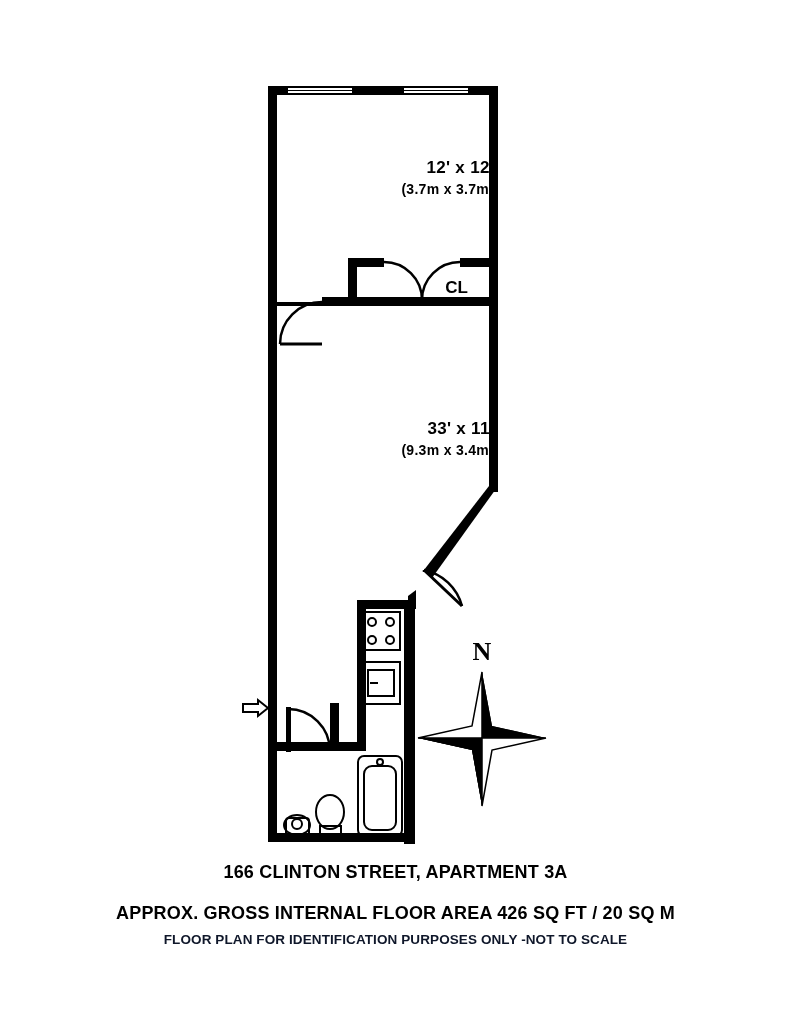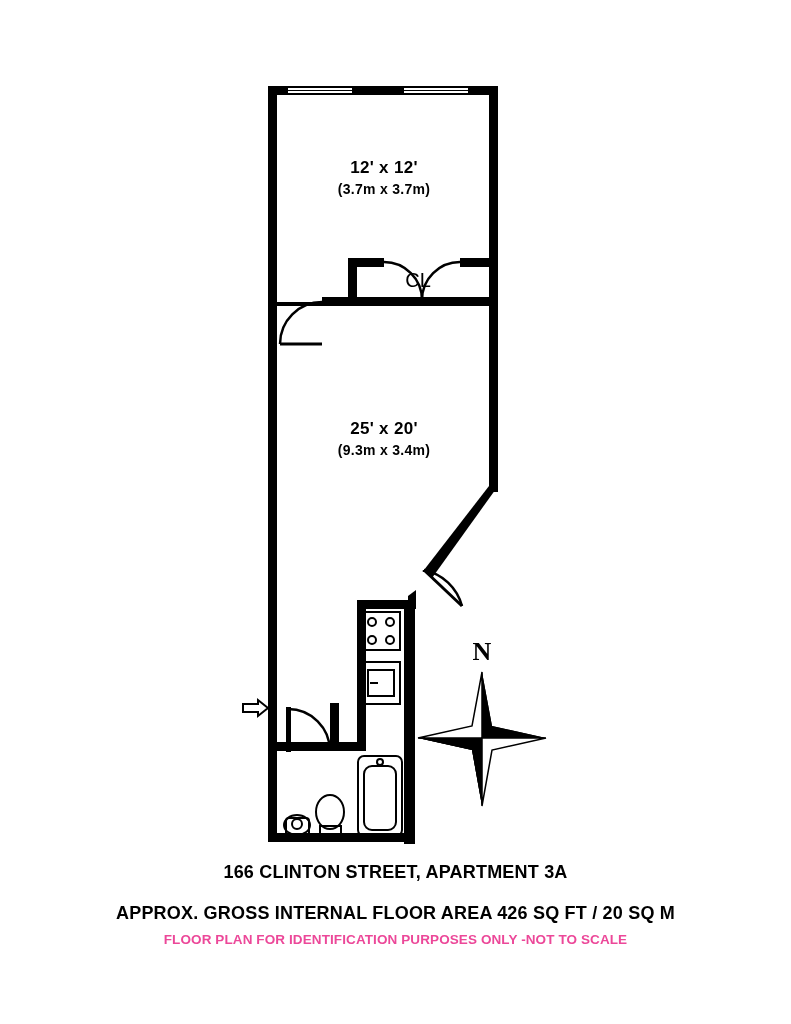--- a/index.html
+++ b/index.html
@@ -23,21 +23,21 @@
   }
   .plan-svg {
     position: absolute;
     left: 0;
     top: 0;
     width: 791px;
     height: 1024px;
   }
   .room-label {
     position: absolute;
-    text-align: center;
+    text-align: right;
     font-weight: bold;
     line-height: 1.35;
     white-space: nowrap;
   }
   .room-label .dim-imp {
     display: block;
     font-size: 17px;
     letter-spacing: 0.3px;
   }
   .room-label .dim-met {
@@ -50,24 +50,24 @@
     top: 157px;
     width: 220px;
   }
   #label-living {
     left: 274px;
     top: 418px;
     width: 220px;
   }
   #label-closet {
     left: 368px;
-    top: 267px;
+    top: 277px;
     width: 100px;
-    font-size: 20px;
-    font-weight: normal;
+    font-size: 17px;
+    font-weight: bold;
   }
   #compass-letter {
     position: absolute;
     left: 447px;
     top: 637px;
     width: 70px;
     text-align: center;
     font-size: 26px;
     font-weight: bold;
     font-family: "Liberation Serif", serif;
@@ -87,21 +87,21 @@
     top: 903px;
     font-size: 18px;
     font-weight: bold;
     letter-spacing: 0.2px;
   }
   #caption-disclaimer {
     top: 932px;
     font-size: 13.5px;
     font-weight: bold;
     letter-spacing: 0.1px;
-    color: #ec4899;
+    color: #0f172a;
   }
 </style>
 </head>
 <body>
 
 <div id="floorplan-root">
 
   <svg class="plan-svg" viewBox="0 0 791 1024" xmlns="http://www.w3.org/2000/svg">
 
     <g fill="#000000">
@@ -204,21 +204,21 @@
       <polygon points="482,806 472,750 418,738 482,738" fill="#000000"></polygon>
     </g>
   </svg>
 
   <div class="room-label" id="label-bedroom">
     <span class="dim-imp">12' x 12'</span>
     <span class="dim-met">(3.7m x 3.7m)</span>
   </div>
 
   <div class="room-label" id="label-living">
-    <span class="dim-imp">25' x 20'</span>
+    <span class="dim-imp">33' x 11'</span>
     <span class="dim-met">(9.3m x 3.4m)</span>
   </div>
 
   <div class="room-label" id="label-closet">CL</div>
 
   <div id="compass-letter">N</div>
 
   <div class="caption" id="caption-address">166 CLINTON STREET, APARTMENT 3A</div>
   <div class="caption" id="caption-area">APPROX. GROSS INTERNAL FLOOR AREA 426 SQ FT / 20 SQ M</div>
   <div class="caption" id="caption-disclaimer">FLOOR PLAN FOR IDENTIFICATION PURPOSES ONLY -NOT TO SCALE</div>

